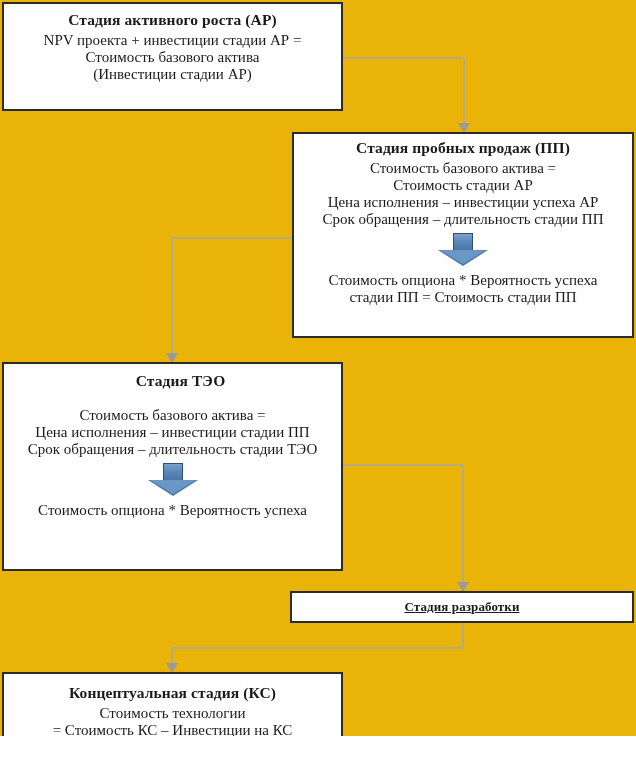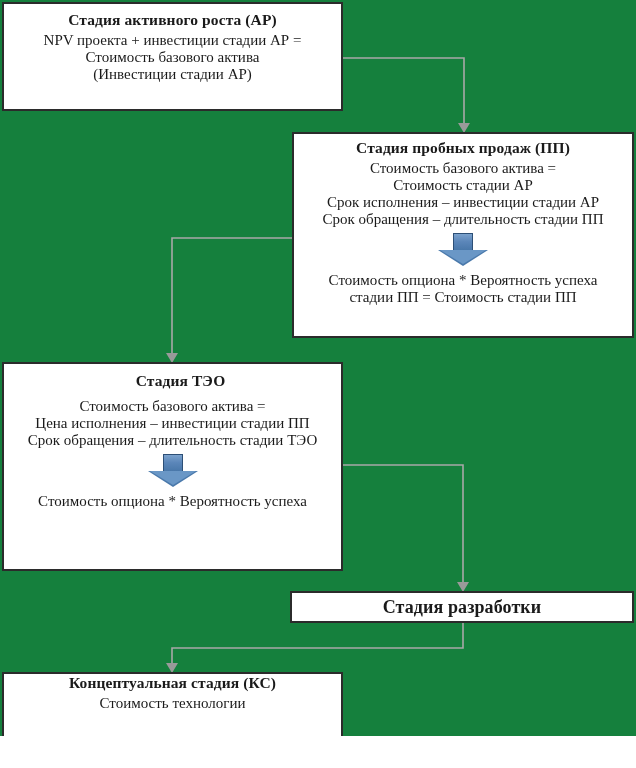--- a/index.html
+++ b/index.html
@@ -7,21 +7,21 @@
   body{
     font-family:"Liberation Serif", serif;
     color:#1a1a1a;
     -webkit-font-smoothing:antialiased;
   }
   #canvas{
     position:relative;
     width:636px;
     height:736px;
     overflow:hidden;
-    background:#15803d;
+    background:#eab308;
   }
   .node{
     position:absolute;
     box-sizing:border-box;
     background:#ffffff;
     border:2px solid #2b2b2b;
     text-align:center;
     line-height:1.14;
     z-index:3;
   }
@@ -40,27 +40,27 @@
   }
 
   
   #node-ar      { left:2px;   top:2px;   width:341px; height:109px; padding-top:7px; }
   #node-ar .title{ margin-bottom:3px; }
 
   #node-pp      { left:292px; top:132px; width:342px; height:206px; padding-top:5px; }
   #node-pp .title{ margin-bottom:3px; }
 
   #node-teo     { left:2px;   top:362px; width:341px; height:209px; padding-top:8px; }
-  #node-teo .title{ margin-bottom:8px;padding-left:16px; }
+  #node-teo .title{ margin-bottom:17px;padding-left:16px; }
 
   #node-razrab  { left:290px; top:591px; width:344px; height:32px;
                   display:flex; align-items:center; justify-content:center; }
-  #node-razrab .title{ font-size:18px; }
+  #node-razrab .title{ font-size:13px;text-decoration:underline; }
 
-  #node-ks      { left:2px;   top:672px; width:341px; height:91px; }
+  #node-ks      { left:2px;   top:672px; width:341px; height:91px; padding-top:10px; }
   #node-ks .title{ margin-bottom:3px; }
 
   
   .blue-arrow{
     position:relative;
     width:50px;
     height:33px;
     margin:5px auto 6px auto;
   }
   .blue-arrow .shaft{
@@ -134,21 +134,21 @@
       <div class="line">Стоимость базового актива</div>
       <div class="line">(Инвестиции стадии АР)</div>
     </div>
   </div>
 
   <div class="node" id="node-pp">
     <div class="title">Стадия пробных продаж (ПП)</div>
     <div class="body">
       <div class="line">Стоимость базового актива =</div>
       <div class="line">Стоимость стадии АР</div>
-      <div class="line">Срок исполнения – инвестиции стадии АР</div>
+      <div class="line">Цена исполнения – инвестиции успеха АР</div>
       <div class="line">Срок обращения – длительность стадии ПП</div>
     </div>
     <div class="blue-arrow">
       <div class="shaft"></div>
       <div class="head"></div>
       <div class="head-in"></div>
     </div>
     <div class="body">
       <div class="line">Стоимость опциона * Вероятность успеха</div>
       <div class="line">стадии ПП = Стоимость стадии ПП</div>
@@ -173,16 +173,17 @@
   </div>
 
   <div class="node" id="node-razrab">
     <div class="title">Стадия разработки</div>
   </div>
 
   <div class="node" id="node-ks">
     <div class="title">Концептуальная стадия (КС)</div>
     <div class="body">
       <div class="line">Стоимость технологии</div>
+      <div class="line">= Стоимость КС – Инвестиции на КС</div>
     </div>
   </div>
 
 </div>
 
 </body></html>

